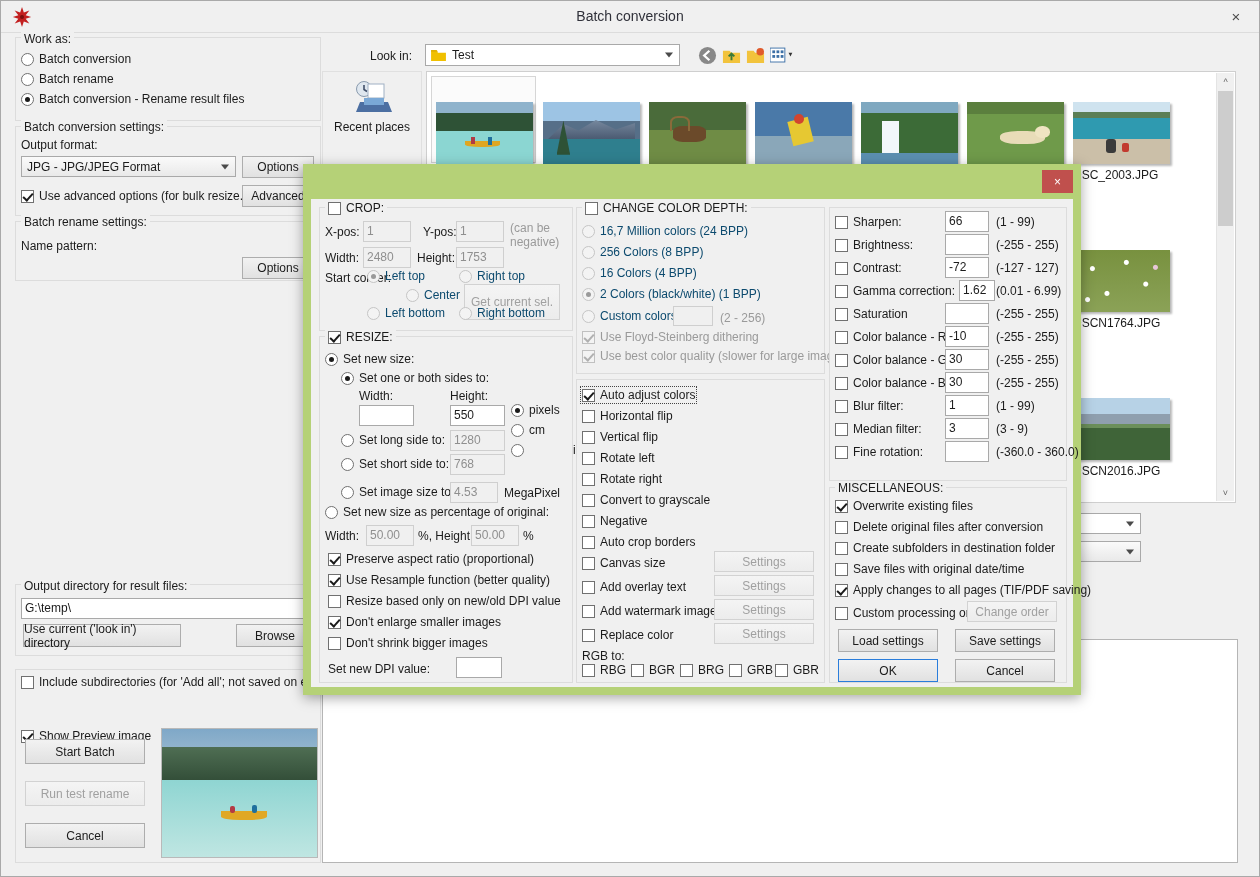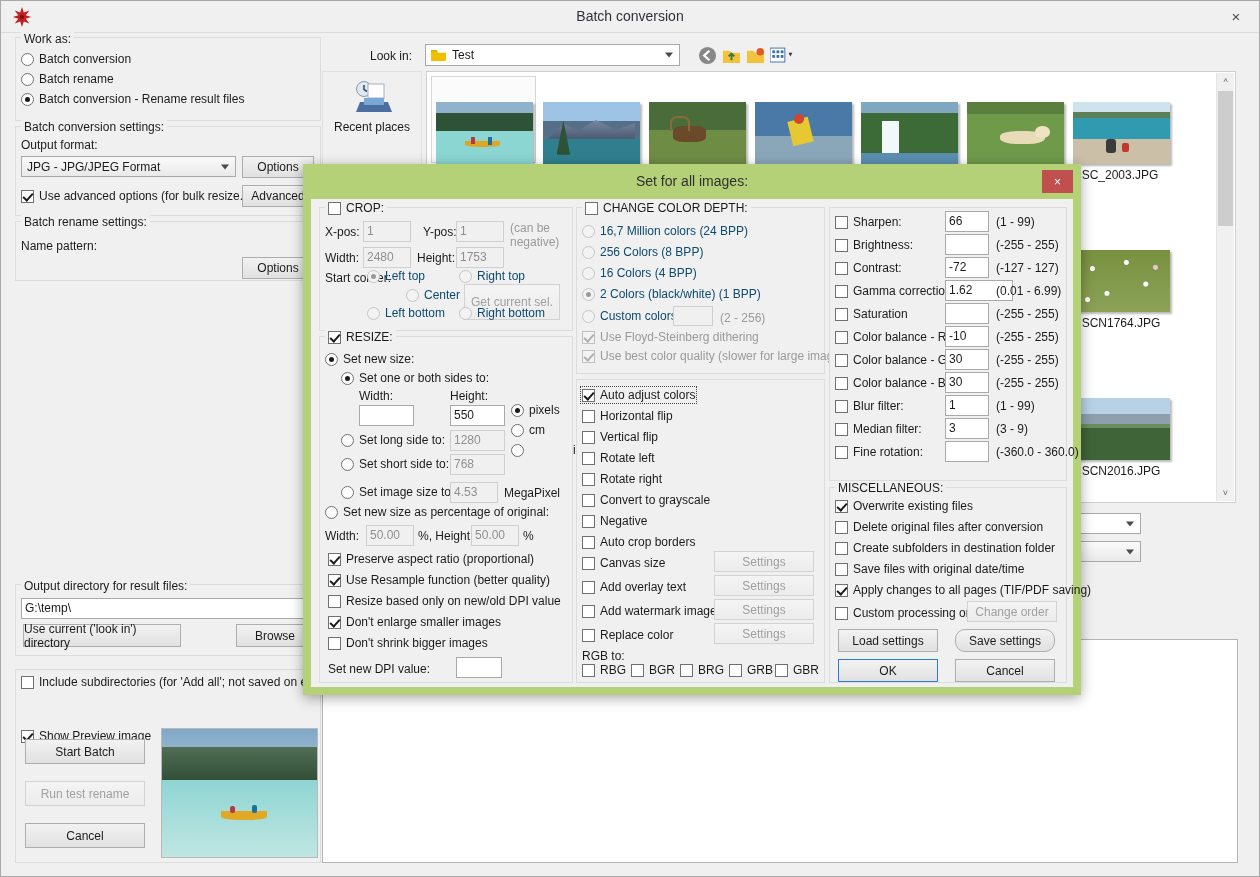--- a/index.html
+++ b/index.html
@@ -330,21 +330,20 @@
   <div class="cbo" style="left:1062px;top:512px;width:78px;height:21px;">
       <span class="arw"></span>
     </div>
   <div class="cbo gray" style="left:1062px;top:540px;width:78px;height:21px;">
       <span class="arw"></span>
     </div>
 
   <div style="position:absolute;left:321px;top:638px;width:916px;height:224px;background:#fff;border:1px solid #b5b5b5;box-sizing:border-box;"></div>
 
   <div class="modal">
-    <div class="modal-title">Set for all images:</div>
     <div class="modal-close">×</div>
 
     <div class="modal-body">
 
       <div class="gbox" style="left:8px;top:8px;width:252px;height:122px;background:#f0f0f0;"></div>
       <div class="ck" style="left:14px;top:2px;background:#f0f0f0;padding:0 3px;">
         <span class="bx"></span>
           <span>CROP:</span>
       </div>
       <div class="lbl" style="left:14px;top:26px;">X-pos:</div>
@@ -613,21 +612,21 @@
         <span class="bx"></span>
           <span>Contrast:</span>
       </div>
       <div class="tf" style="left:634px;top:58px;width:44px;height:21px;"><span>-72</span></div>
       <div class="lbl" style="left:685px;top:62px;">(-127  -  127)</div>
 
       <div class="ck" style="left:524px;top:85px;">
         <span class="bx"></span>
           <span>Gamma correction:</span>
       </div>
-      <div class="tf" style="left:634px;top:81px;width:68px;height:21px;"><span>1.62</span></div>
+      <div class="tf" style="left:648px;top:81px;width:36px;height:21px;"><span>1.62</span></div>
       <div class="lbl" style="left:685px;top:85px;">(0.01  -  6.99)</div>
 
       <div class="ck" style="left:524px;top:108px;">
         <span class="bx"></span>
           <span>Saturation</span>
       </div>
       <div class="tf" style="left:634px;top:104px;width:44px;height:21px;"><span></span></div>
       <div class="lbl" style="left:685px;top:108px;">(-255  -  255)</div>
 
       <div class="ck" style="left:524px;top:131px;">
@@ -698,21 +697,21 @@
         <span class="bx"></span>
           <span>Custom processing order</span>
       </div>
       <div class="btn dis" style="left:656px;top:402px;width:90px;height:21px;">
           <span>Change order</span>
         </div>
 
       <div class="btn" style="left:527px;top:430px;width:100px;height:23px;">
           <span>Load settings</span>
         </div>
-      <div class="btn" style="left:644px;top:430px;width:100px;height:23px;border-radius:10px;">
+      <div class="btn" style="left:644px;top:430px;width:100px;height:23px;">
           <span>Save settings</span>
         </div>
       <div class="btn default" style="left:527px;top:460px;width:100px;height:23px;">
           <span>OK</span>
         </div>
       <div class="btn" style="left:644px;top:460px;width:100px;height:23px;">
           <span>Cancel</span>
         </div>
     </div>
   </div>

